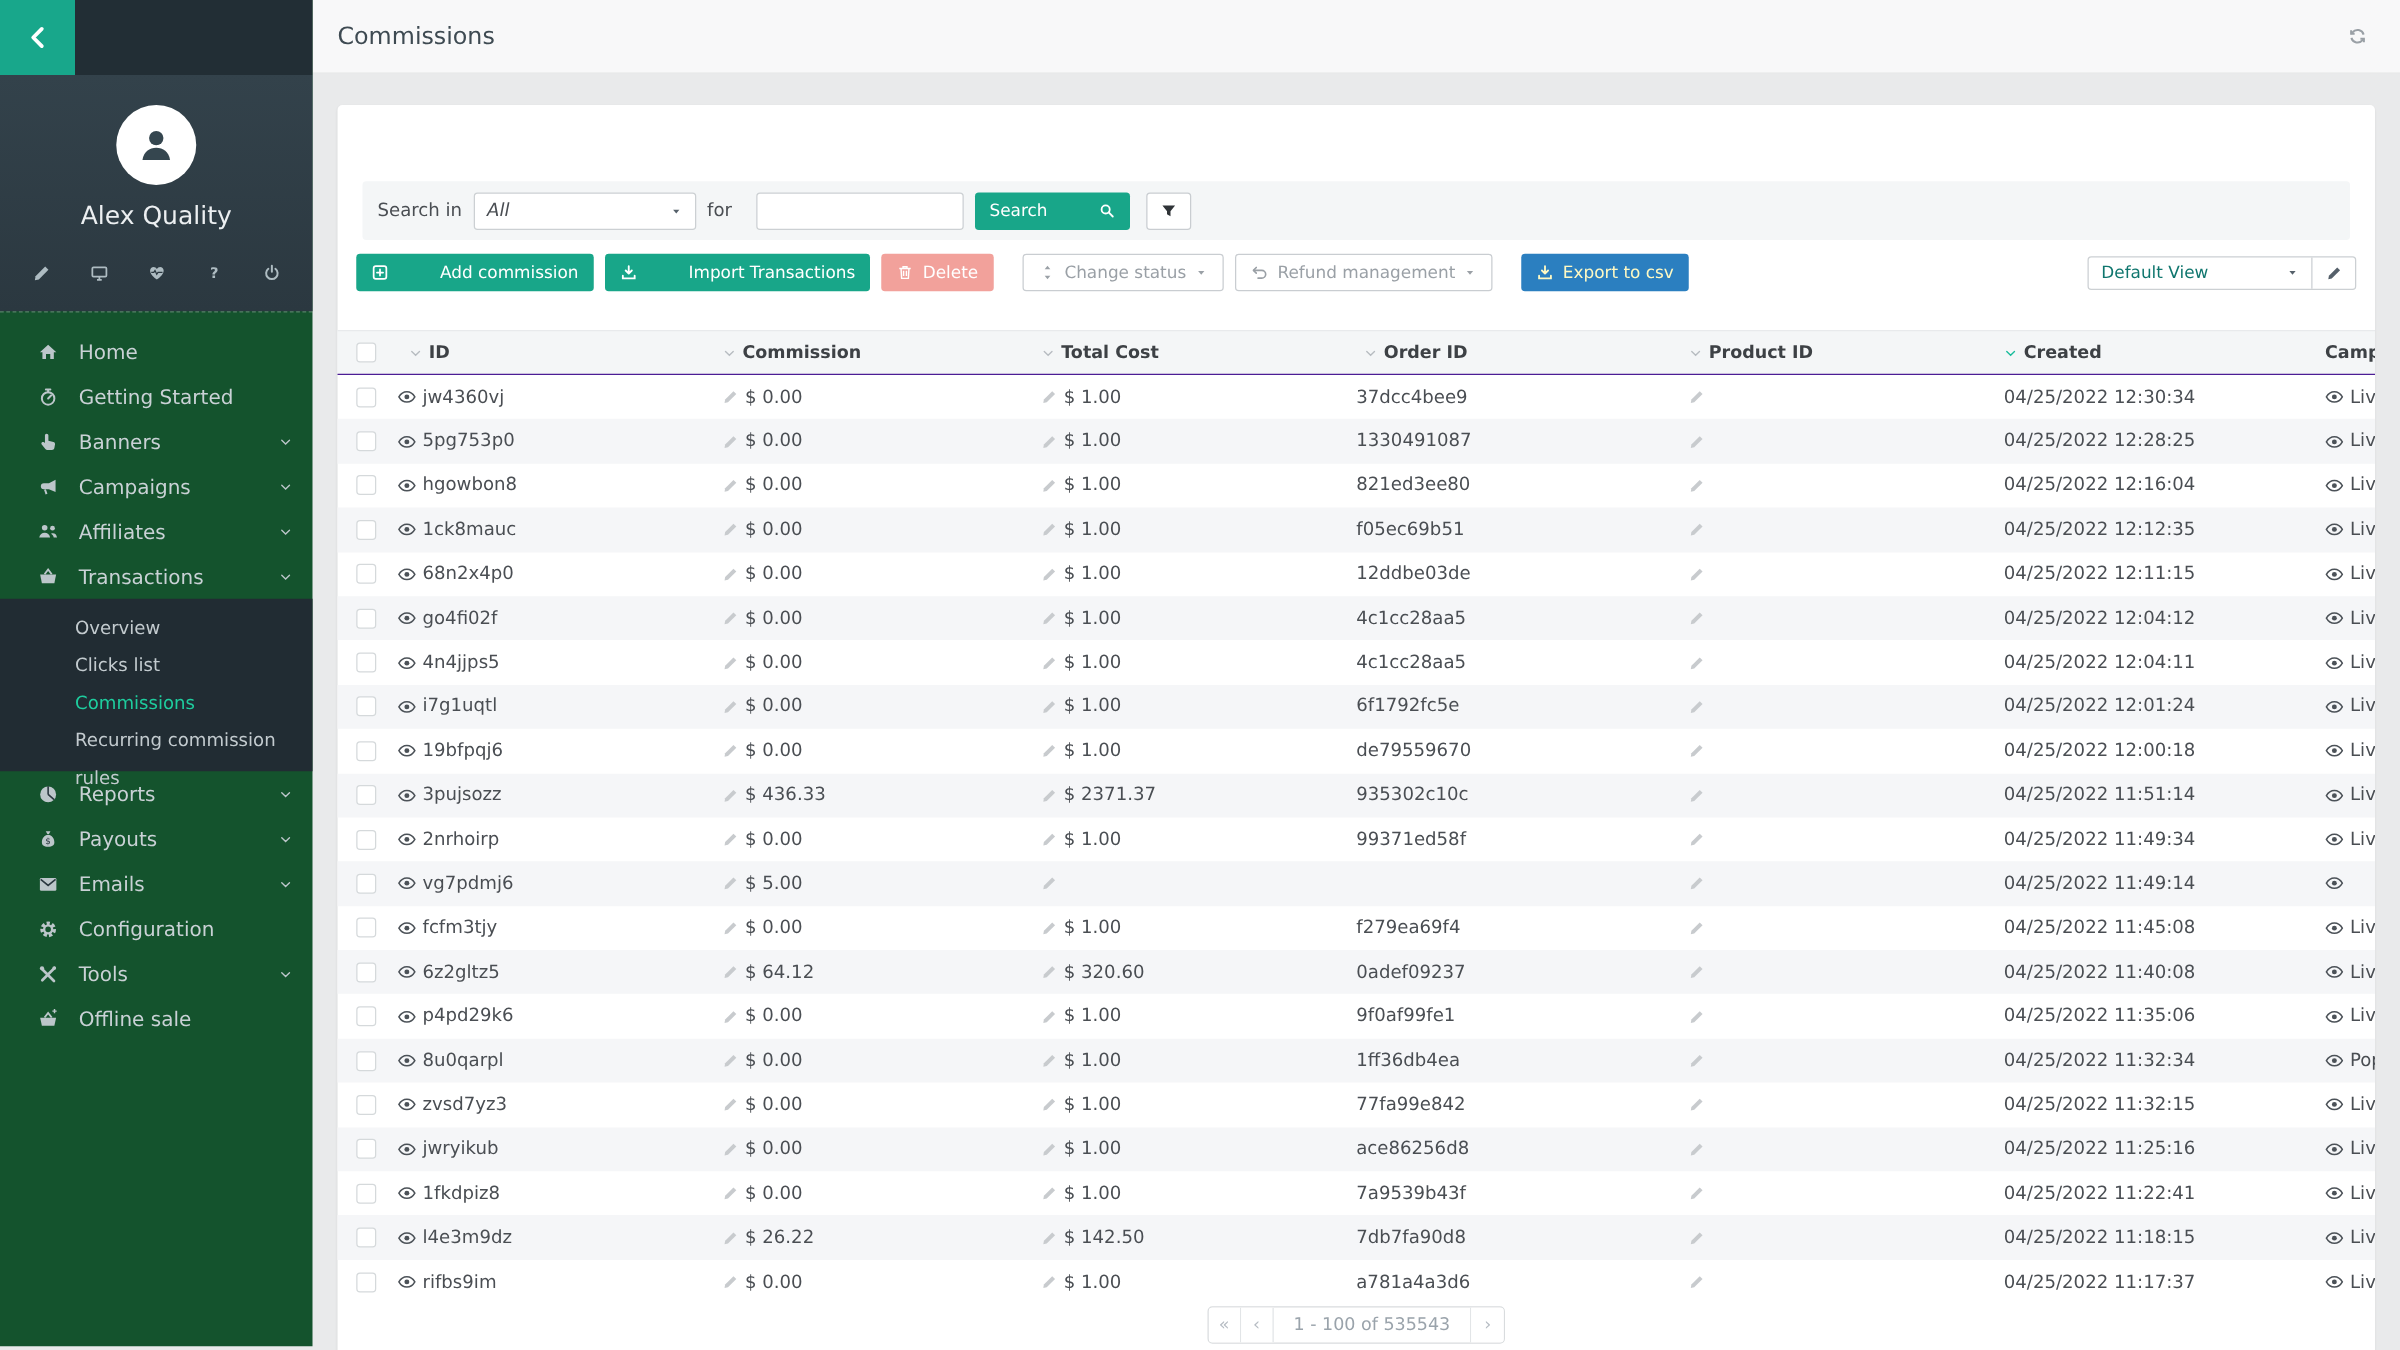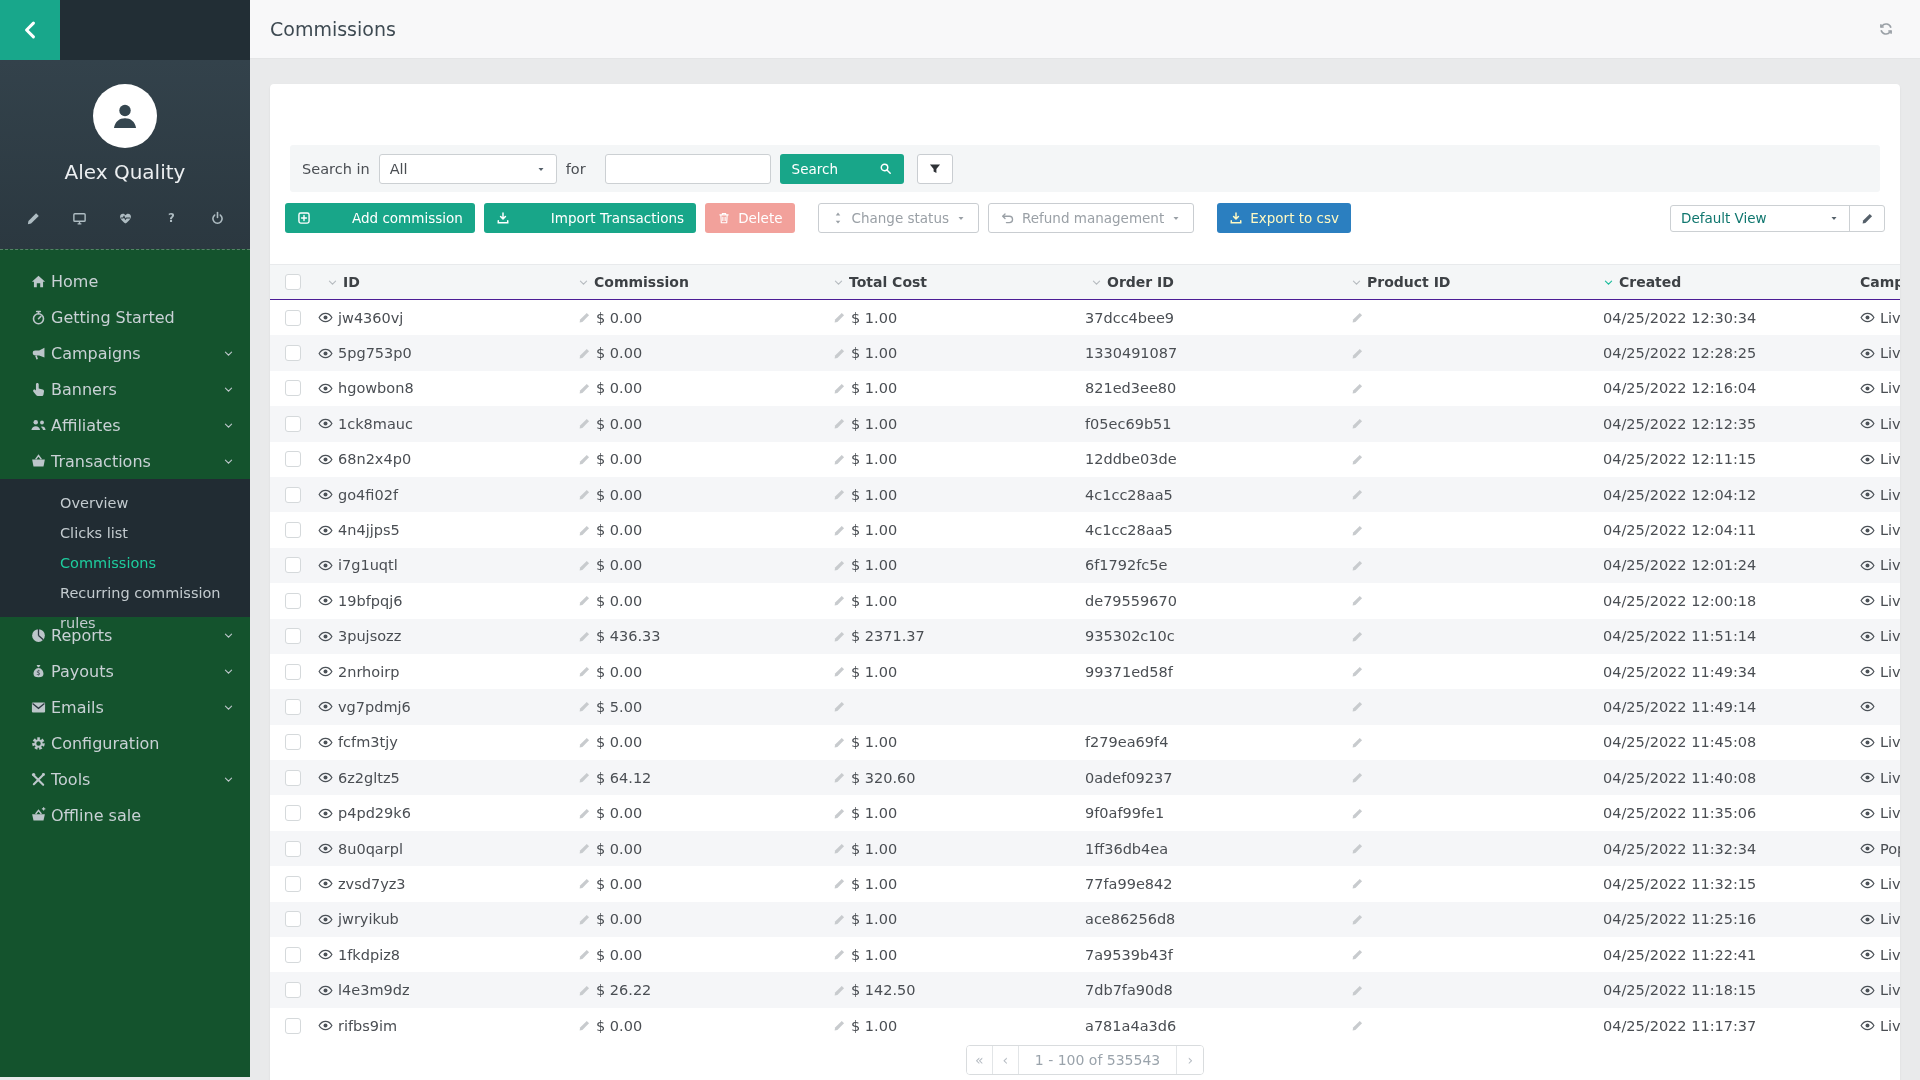--- a/index.html
+++ b/index.html
@@ -16,40 +16,40 @@
   .avatar { width:64px; height:64px; border-radius:50%; background:#fff; margin:0 auto; display:flex; align-items:center; justify-content:center; color:#35464f; }
   .avatar .ic { width:34px; height:34px; }
   .pname { color:#eceff1; font-size:20px; margin-top:12px; font-weight:400; }
   .picons { display:flex; justify-content:space-between; padding:0 22px; margin-top:24px; padding-bottom:22px; color:#aebcc2; }
   .picons .pic { width:22px; text-align:center; cursor:pointer; }
   .picons .ic { width:15px; height:15px; }
   .sb-divider { border-top:1px dashed rgba(255,255,255,.28); }
   .menu { padding-top:13px; }
   .sb-item { height:36px; display:flex; align-items:center; padding:0 16px 0 30px; color:#c9d1d5; font-size:16px; cursor:pointer; }
   .sb-item .ic { width:17px; height:17px; color:#bcc6ca; }
-  .sb-label { margin-left:4px; }
+  .sb-label { margin-left:16px; }
   .sb-chev { margin-left:auto; width:11px !important; height:11px !important; color:#8a969c; }
   .sb-sub { background:#212c33; padding:9px 0; }
   .sb-subitem { height:30px; line-height:30px; padding-left:60px; font-size:14.5px; color:#c3cbcf; cursor:pointer; }
   .sb-subitem.active { color:#1ecd9e; }
 
   
   .topbar { position:absolute; left:250px; top:0; width:1670px; height:59px; background:#f8f8f9; border-bottom:1px solid #e4e5e6; display:flex; align-items:center; padding:0 26px 0 20px; }
   .topbar h1 { font-size:19px; font-weight:400; color:#3e4a52; }
   .refresh-btn { margin-left:auto; background:none; border:none; color:#9aa0a6; cursor:pointer; }
   .refresh-btn .ic { width:16px; height:16px; }
 
   
   .card { position:absolute; left:270px; top:84px; width:1630px; height:996px; background:#fff; border-radius:4px 4px 0 0; box-shadow:0 1px 2px rgba(0,0,0,.08); }
 
   
   .searchbar { position:absolute; left:20px; top:61px; width:1590px; height:47px; background:#f4f6f7; border-radius:3px; display:flex; align-items:center; padding-left:12px; font-size:14.5px; color:#4a4e53; }
   .searchbar .lbl { margin-right:9px; }
   .select { height:30px; background:#fff; border:1px solid #ccd0d3; border-radius:3px; display:flex; align-items:center; padding:0 10px; cursor:pointer; color:#4a4e53; }
-  .sel-field { width:178px; margin-right:9px; }
+  .sel-field { width:178px; margin-right:9px;font-style:italic; }
   .select .caret { margin-left:auto; width:10px; height:10px; color:#55606a; }
   .search-input { width:166px; height:30px; border:1px solid #ccd0d3; border-radius:3px; margin:0 9px 0 10px; padding:0 8px; font-size:14px; font-family:inherit; }
   .btn { height:30px; border:none; border-radius:3px; font-size:13.5px; font-family:inherit; display:inline-flex; align-items:center; gap:7px; padding:0 12px; cursor:pointer; white-space:nowrap; }
   .btn-green { background:#18a689; color:#fff;gap:41px; }
   .btn-blue { background:#2b7fc0; color:#fef9c3; }
   .btn-pink { background:#f2a19b; color:#fff; cursor:default; }
   .btn-outline { background:#fff; border:1px solid #c9cdd1; color:#9aa0a6; cursor:default; }
   .btn-filter { background:#fff; border:1px solid #c9cdd1; color:#2f3337; width:36px; justify-content:center; margin-left:13px; }
 
   
@@ -142,33 +142,33 @@
       </div>
       <div class="sb-item">
         <svg class="ic " viewBox="0 0 16 16">
           <circle cx="8" cy="9.2" r="4.7" fill="none" stroke="currentColor" stroke-width="1.5"></circle>
           <path d="M8 9.2l2.2-2.2M8 4.5V3M6.3 2.4h3.4" stroke="currentColor" stroke-width="1.5" stroke-linecap="round"></path>
         </svg>
         <span class="sb-label">Getting Started</span>
       </div>
       <div class="sb-item">
         <svg class="ic " viewBox="0 0 16 16">
+          <path d="M6.9 1.8c.8 0 1.3.6 1.3 1.3v4l3.8.9c.8.2 1.3.9 1.2 1.7l-.5 2.9c-.2.9-.9 1.5-1.8 1.5H7.4c-.6 0-1.1-.2-1.5-.7L3.2 10c-.4-.5-.4-1.3.2-1.7.4-.4 1.1-.3 1.5 0l.7.6V3.1c0-.7.5-1.3 1.3-1.3z" fill="currentColor"></path>
+        </svg>
+        <span class="sb-label">Banners</span>
+        <svg class="ic sb-chev" viewBox="0 0 16 16">
+          <path d="M3.5 6l4.5 4.5L12.5 6" fill="none" stroke="currentColor" stroke-width="1.6" stroke-linecap="round"></path>
+        </svg>
+      </div>
+      <div class="sb-item">
+        <svg class="ic " viewBox="0 0 16 16">
           <path d="M13.6 2.6v9.2l-5-2H4.8a2.3 2.3 0 0 1 0-4.6h3.8z" fill="currentColor"></path>
           <path d="M5.6 10l1.2 3.4" stroke="currentColor" stroke-width="1.5"></path>
         </svg>
         <span class="sb-label">Campaigns</span>
-        <svg class="ic sb-chev" viewBox="0 0 16 16">
-          <path d="M3.5 6l4.5 4.5L12.5 6" fill="none" stroke="currentColor" stroke-width="1.6" stroke-linecap="round"></path>
-        </svg>
-      </div>
-      <div class="sb-item">
-        <svg class="ic " viewBox="0 0 16 16">
-          <path d="M6.9 1.8c.8 0 1.3.6 1.3 1.3v4l3.8.9c.8.2 1.3.9 1.2 1.7l-.5 2.9c-.2.9-.9 1.5-1.8 1.5H7.4c-.6 0-1.1-.2-1.5-.7L3.2 10c-.4-.5-.4-1.3.2-1.7.4-.4 1.1-.3 1.5 0l.7.6V3.1c0-.7.5-1.3 1.3-1.3z" fill="currentColor"></path>
-        </svg>
-        <span class="sb-label">Banners</span>
         <svg class="ic sb-chev" viewBox="0 0 16 16">
           <path d="M3.5 6l4.5 4.5L12.5 6" fill="none" stroke="currentColor" stroke-width="1.6" stroke-linecap="round"></path>
         </svg>
       </div>
       <div class="sb-item">
         <svg class="ic " viewBox="0 0 16 16">
           <circle cx="5.4" cy="4.9" r="2.1" fill="currentColor"></circle>
           <path d="M1.3 12.2c.4-2.4 2-3.6 4.1-3.6s3.7 1.2 4.1 3.6z" fill="currentColor"></path>
           <circle cx="11.3" cy="5.2" r="1.8" fill="currentColor"></circle>
           <path d="M10.4 12.2h4.3c-.3-2.1-1.5-3.2-3.1-3.2-.5 0-1 .1-1.4.4 1 .7 1.8 1.6 2 2.8z" fill="currentColor"></path>

